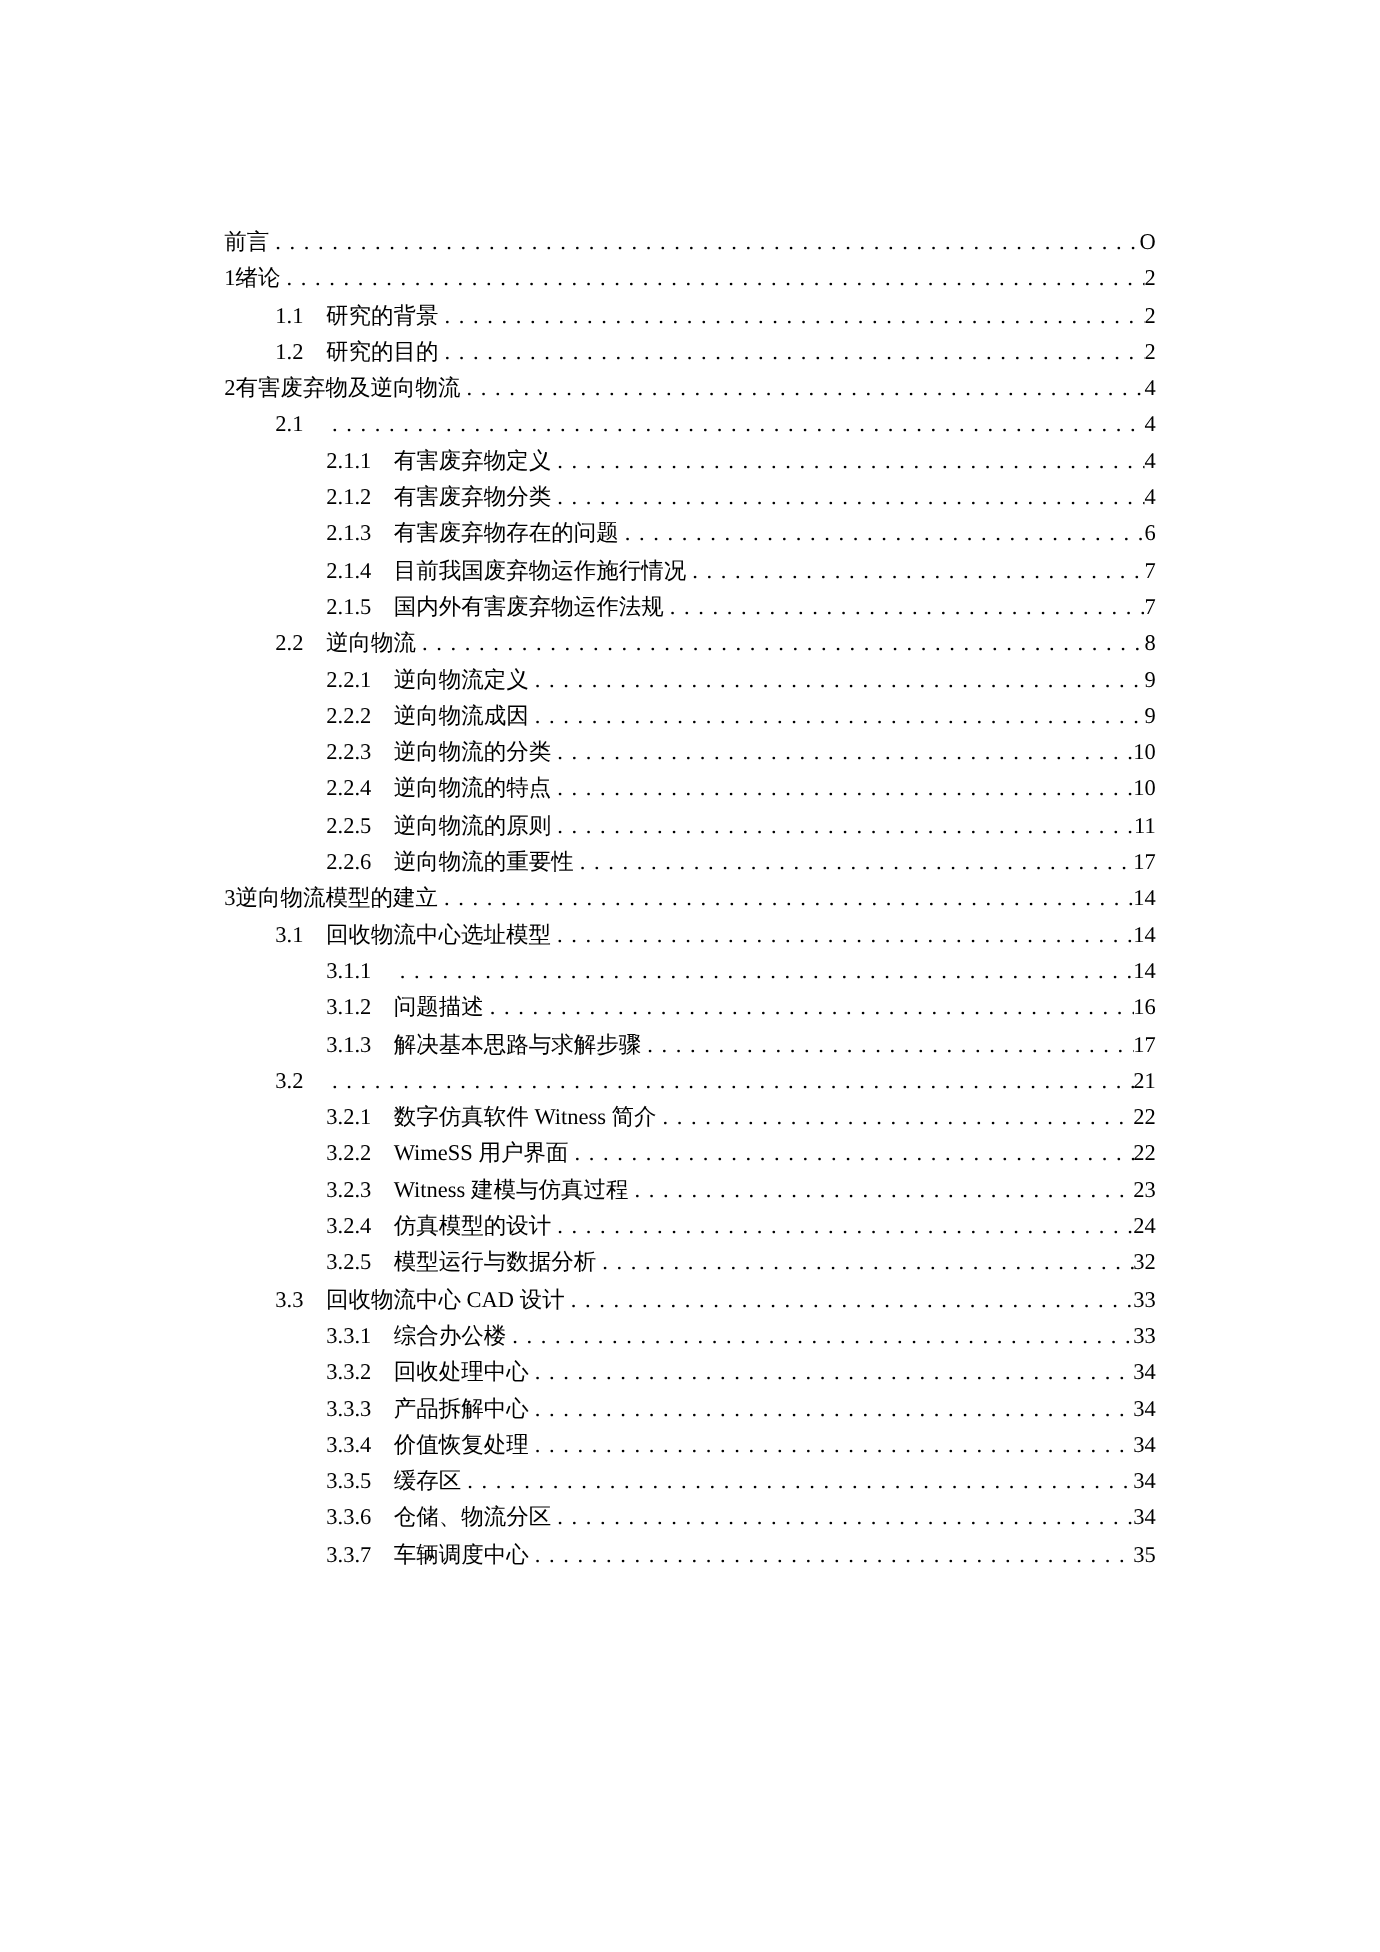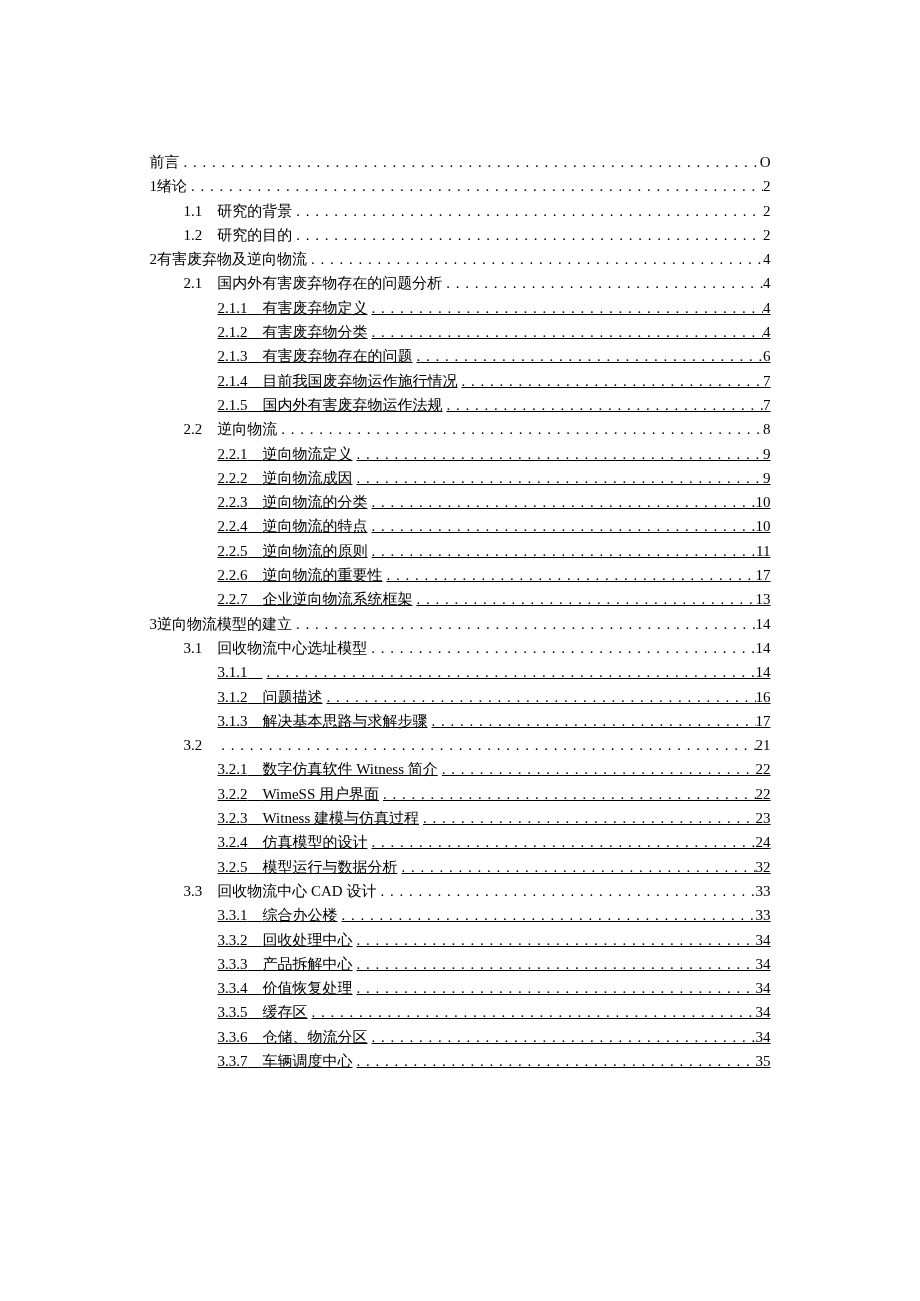--- a/index.html
+++ b/index.html
@@ -44,21 +44,21 @@
     content: ". . . . . . . . . . . . . . . . . . . . . . . . . . . . . . . . . . . . . . . . . . . . . . . . . . . . . . . . . . . . . . . . . . . . . . . . . . . . . . . . . . . . . . . . . . . . . . . . . . . . . . . . . . . . . . . . . . . . . . . .";
     letter-spacing: 0;
     word-spacing: 2px;
   }
   .toc-page {
     flex: 0 0 auto;
     text-align: right;
   }
   .ind0 { padding-left: 0; }
   .ind1 { padding-left: 34px; align-items: flex-end; }
-  .ind2 { padding-left: 68px; text-decoration: underline; }
+  .ind2 { padding-left: 68px; }
 </style>
 </head>
 <body>
 
 <div class="page">
   <div id="toc-container">
       <div class="toc-line ind0">
         <span class="toc-num"></span>
         <span class="gap"></span>
         <span class="toc-title">前言</span>
@@ -94,21 +94,20 @@
         <span class="toc-num">2</span>
         <span class="gap"> </span>
         <span class="toc-title">有害废弃物及逆向物流</span>
         <span class="gap"></span>
         <span class="dots"></span>
         <span class="toc-page">4</span>
       </div>
       <div class="toc-line ind1">
         <span class="toc-num">2.1</span>
         <span class="gap">　</span>
-        <span class="toc-title">国内外有害废弃物存在的问题分析</span>
         <span class="gap"></span>
         <span class="dots"></span>
         <span class="toc-page">4</span>
       </div>
       <div class="toc-line ind2">
         <span class="toc-num">2.1.1</span>
         <span class="gap">　</span>
         <span class="toc-title">有害废弃物定义</span>
         <span class="gap"></span>
         <span class="dots"></span>
@@ -194,28 +193,20 @@
         <span class="dots"></span>
         <span class="toc-page">11</span>
       </div>
       <div class="toc-line ind2">
         <span class="toc-num">2.2.6</span>
         <span class="gap">　</span>
         <span class="toc-title">逆向物流的重要性</span>
         <span class="gap"></span>
         <span class="dots"></span>
         <span class="toc-page">17</span>
-      </div>
-      <div class="toc-line ind2">
-        <span class="toc-num">2.2.7</span>
-        <span class="gap">　</span>
-        <span class="toc-title">企业逆向物流系统框架</span>
-        <span class="gap"></span>
-        <span class="dots"></span>
-        <span class="toc-page">13</span>
       </div>
       <div class="toc-line ind0">
         <span class="toc-num">3</span>
         <span class="gap"> </span>
         <span class="toc-title">逆向物流模型的建立</span>
         <span class="gap"></span>
         <span class="dots"></span>
         <span class="toc-page">14</span>
       </div>
       <div class="toc-line ind1">

